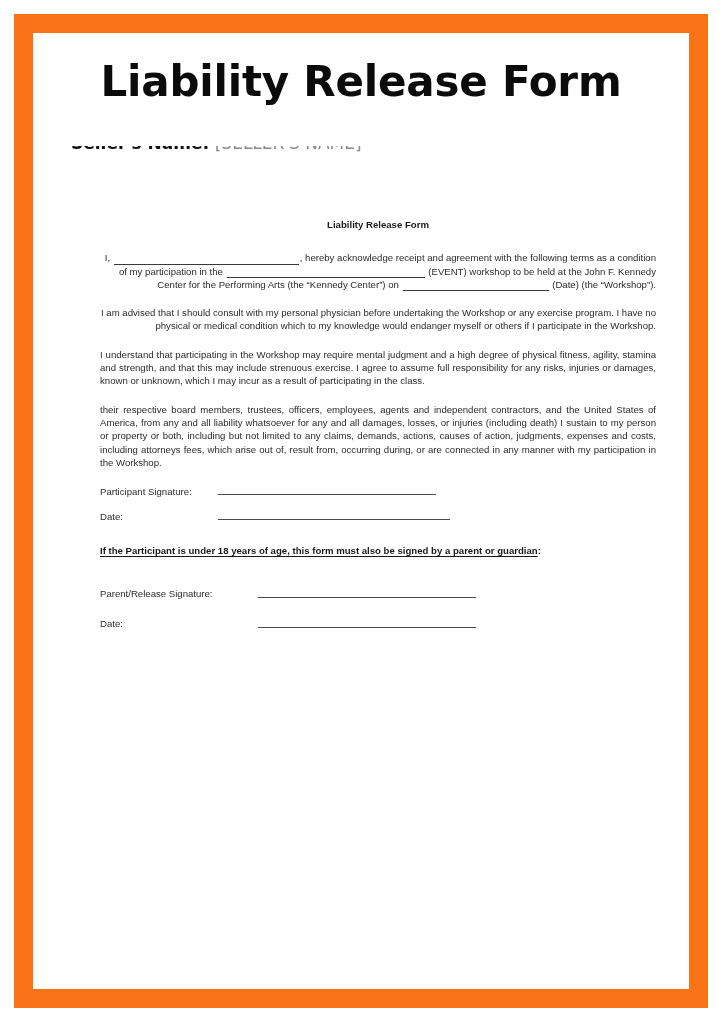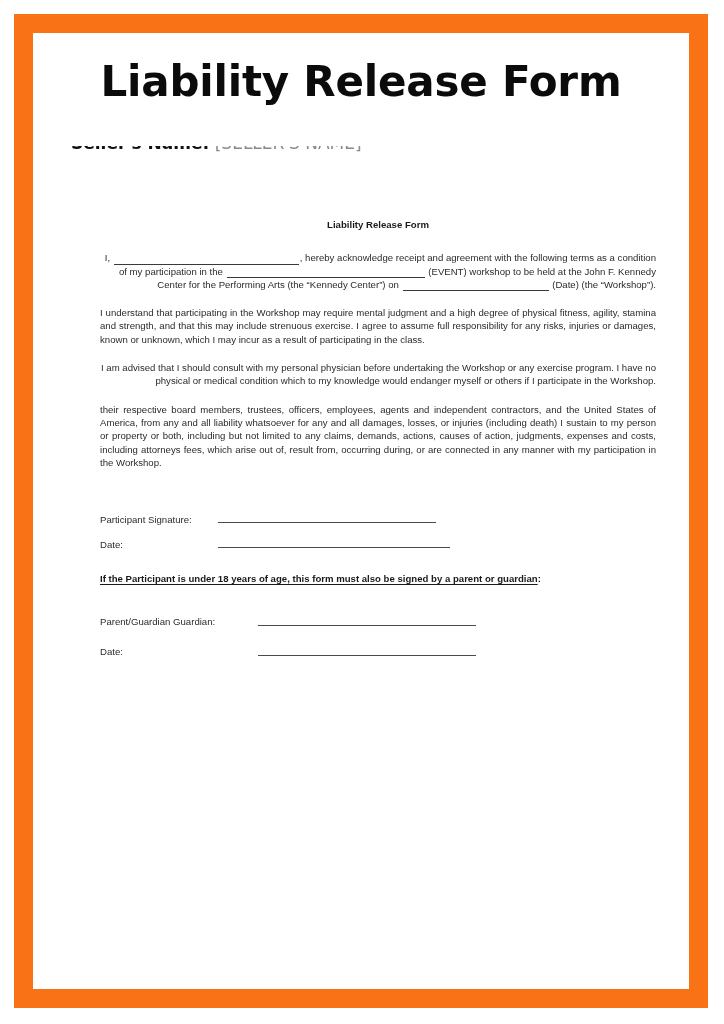--- a/index.html
+++ b/index.html
@@ -116,21 +116,21 @@
     vertical-align: bottom;
     height: 9px;
     margin: 0 1px;
   }
   .blank.w-name   { width: 185px; }
   .blank.w-event  { width: 198px; }
   .blank.w-date   { width: 146px; }
   .blank.w-dance  { width: 130px; }
 
   
-  #sig-block { margin-top: 44px; }
+  #sig-block { margin-top: 16px; }
   .sig-row {
     position: relative;
     height: 25px;
     font-size: 9.6px;
     color: #2b2b2b;
   }
   .sig-row .sig-label {
     position: absolute;
     left: 0;
     top: 0;
@@ -199,23 +199,23 @@
 
       <p class="para lastline-left">
         <span>I,</span>
         <span class="blank w-name"></span><span>, hereby acknowledge receipt and agreement with the following terms as a condition of my participation in the</span>
         <span class="blank w-event"></span>
         <span>(EVENT) workshop to be held at the John F. Kennedy Center for the Performing Arts (the “Kennedy Center”) on</span>
         <span class="blank w-date"></span>
         <span>(Date) (the “Workshop”).</span>
       </p>
 
+      <p class="para lastline-left">I am advised that I should consult with my personal physician before undertaking the Workshop or any exercise program. I have no physical or medical condition which to my knowledge would endanger myself or others if I participate in the Workshop.</p>
+
       <p class="para">I understand that participating in the Workshop may require mental judgment and a high degree of physical fitness, agility, stamina and strength, and that this may include strenuous exercise. I agree to assume full responsibility for any risks, injuries or damages, known or unknown, which I may incur as a result of participating in the class.</p>
-
-      <p class="para lastline-left">I am advised that I should consult with my personal physician before undertaking the Workshop or any exercise program. I have no physical or medical condition which to my knowledge would endanger myself or others if I participate in the Workshop.</p>
 
 
       <p class="para">their respective board members, trustees, officers, employees, agents and independent contractors, and the United States of America, from any and all liability whatsoever for any and all damages, losses, or injuries (including death) I sustain to my person or property or both, including but not limited to any claims, demands, actions, causes of action, judgments, expenses and costs, including attorneys fees, which arise out of, result from, occurring during, or are connected in any manner with my participation in the Workshop.</p>
 
       <div id="sig-block">
         <div class="sig-row participant">
           <span class="sig-label">Participant Signature:</span>
           <span class="sig-rule"></span>
         </div>
         <div class="sig-row date-one">
@@ -223,21 +223,21 @@
           <span class="sig-rule"></span>
         </div>
       </div>
 
       <div id="minor-notice">
         <span class="ul">If the Participant is under 18 years of age, this form must also be signed by a parent or guardian</span><span>:</span>
       </div>
 
       <div id="guardian-block">
         <div class="g-row">
-          <span class="g-label">Parent/Guardian Guardian:</span>
+          <span class="g-label">Parent/Release Signature:</span>
           <span class="g-rule"></span>
         </div>
         <div class="g-row">
           <span class="g-label">Date:</span>
           <span class="g-rule"></span>
         </div>
       </div>
 
     </div>
   </div>

